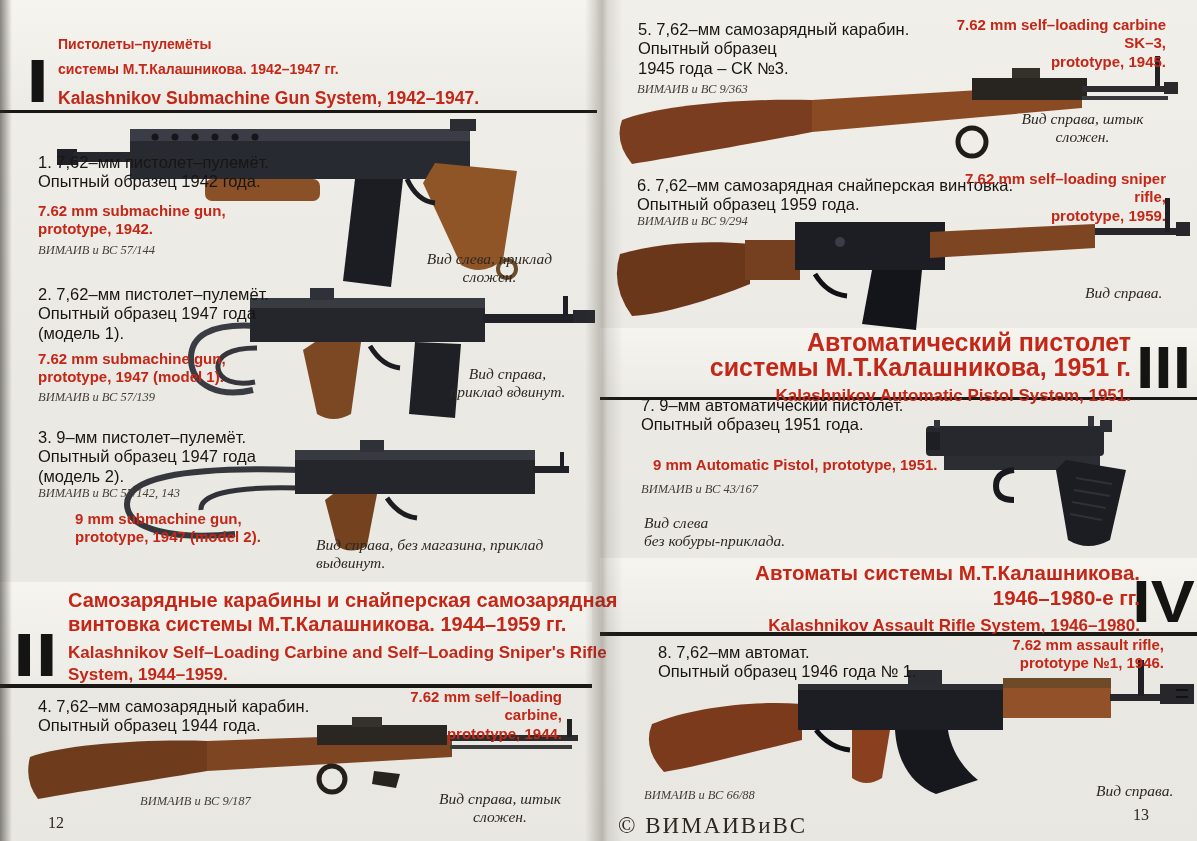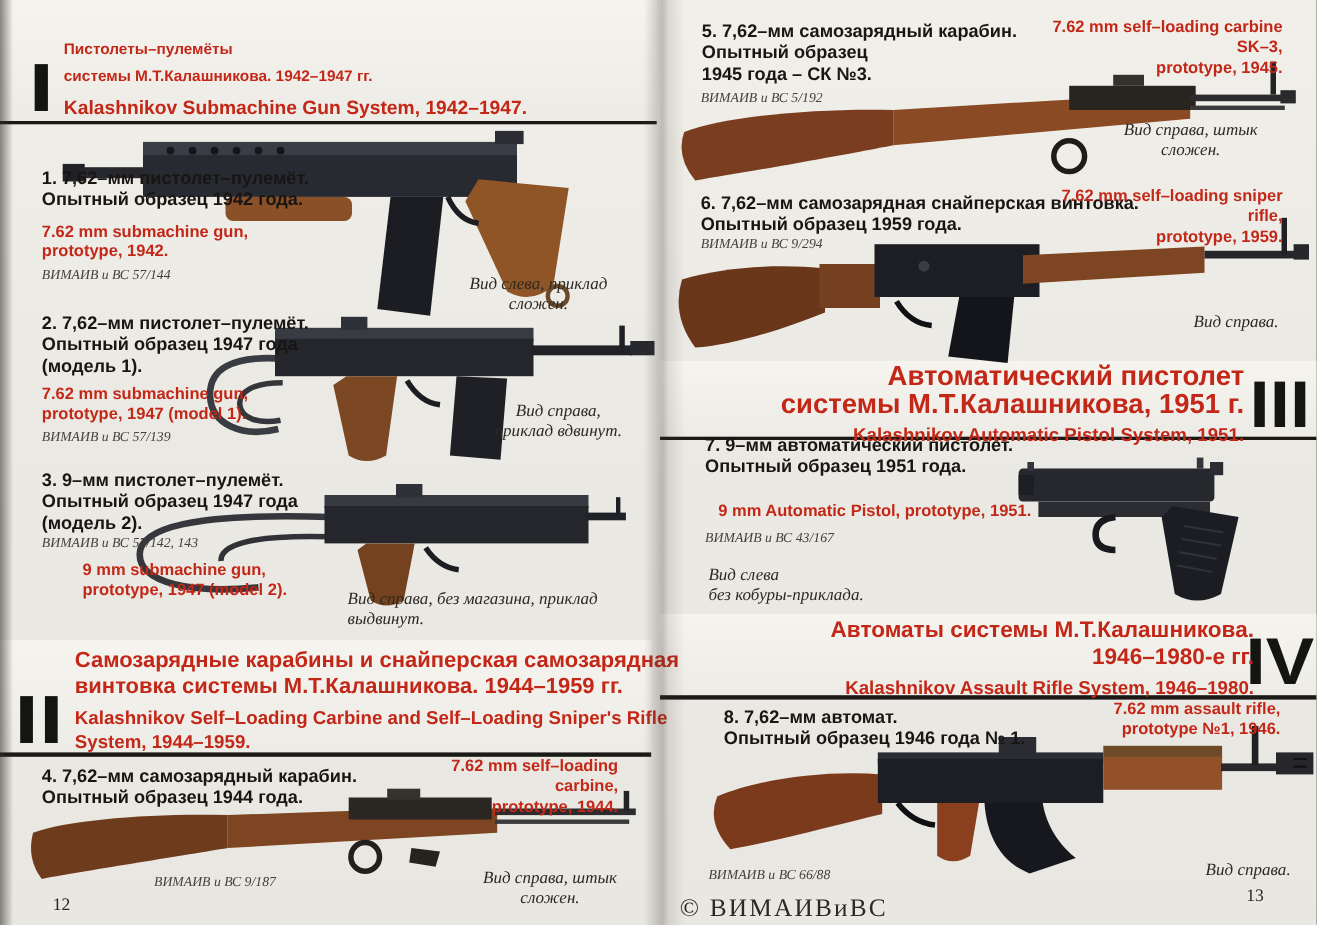--- a/index.html
+++ b/index.html
@@ -13,21 +13,21 @@
     background:linear-gradient(180deg,#f1efe9 0%,#ebe9e3 45%,#e9e7e1 100%);
     font-family:"Liberation Sans",sans-serif;
   }
   
   .edge-left{position:absolute;left:0;top:0;width:12px;height:100%;
     background:linear-gradient(90deg,rgba(45,42,38,.55),rgba(45,42,38,0));}
   .gutter{position:absolute;left:585px;top:0;width:38px;height:100%;
     background:linear-gradient(90deg,rgba(60,55,48,0) 0%,rgba(60,55,48,.28) 45%,rgba(60,55,48,.12) 60%,rgba(60,55,48,0) 100%);}
   .band{position:absolute;background:linear-gradient(180deg,#f6f4ef,#edebe5);}
   
-  .ru-label{font-weight:bold;color:var(--ink);font-size:16.5px;line-height:1.17;white-space:pre-line;position:absolute;}
+  .ru-label{font-weight:normal;color:var(--ink);font-size:16.5px;line-height:1.17;white-space:pre-line;position:absolute;}
   .en-label{font-weight:bold;color:var(--red);font-size:15px;line-height:1.22;white-space:pre-line;position:absolute;}
   .credit{font-family:"Liberation Serif",serif;font-style:italic;font-size:12.5px;color:#45403a;position:absolute;white-space:pre-line;}
   .caption{font-family:"Liberation Serif",serif;font-style:italic;font-size:15.5px;color:#2c2822;position:absolute;white-space:pre-line;}
   .heading{position:absolute;}
   .heading .h-ru{font-weight:bold;color:var(--red);white-space:pre-line;}
   .heading .h-en{font-weight:bold;color:var(--red);white-space:pre-line;margin-top:6px;}
   .numeral{position:absolute;font-weight:bold;color:#141412;line-height:1;}
   .hr{position:absolute;background:#1a1916;height:3px;}
   .pagenum{font-family:"Liberation Serif",serif;font-size:16px;color:#2c2822;position:absolute;}
   .copyright{font-family:"Liberation Serif",serif;font-size:23px;color:#2c2822;letter-spacing:2px;position:absolute;}
@@ -169,21 +169,21 @@
       <rect x="543" y="14" width="5" height="30" fill="#222"></rect>
       <rect x="552" y="40" width="14" height="12" fill="#2a2a2c"></rect>
       <circle cx="360" cy="100" r="14" stroke="#1f1b17" stroke-width="5" fill="none"></circle>
     </svg>
   </div>
   <div class="ru-label" style="left:638px;top:20px;">5. 7,62–мм самозарядный карабин.
 Опытный образец
 1945 года – СК №3.</div>
   <div class="en-label" style="left:940px;top:16px;width:226px;text-align:right;">7.62 mm self–loading carbine SK–3,
 prototype, 1945.</div>
-  <div class="credit" style="left:637px;top:82px;">ВИМАИВ и ВС 5/192</div>
+  <div class="credit" style="left:637px;top:82px;">ВИМАИВ и ВС 9/363</div>
   <div class="caption" style="left:1000px;top:110px;width:165px;text-align:center;">Вид справа, штык сложен.</div>
 
   <div class="gun" style="left:610px;top:192px;width:585px;height:140px;">
     <svg width="585" height="140" viewBox="0 0 585 140">
       <path d="M10,62 C50,50 100,48 140,52 L140,92 C100,108 55,122 22,124 Q0,94 10,62 Z" fill="#6b371b"></path>
       <rect x="135" y="48" width="55" height="40" fill="#744020"></rect>
       <rect x="185" y="30" width="150" height="48" fill="#1c1e23"></rect>
       <path d="M262,78 L312,78 L306,138 L252,132 Z" fill="#13151a"></path>
       <path d="M320,40 L485,32 L485,56 L320,66 Z" fill="#7e4522"></path>
       <rect x="485" y="36" width="88" height="7" fill="#26262b"></rect>

